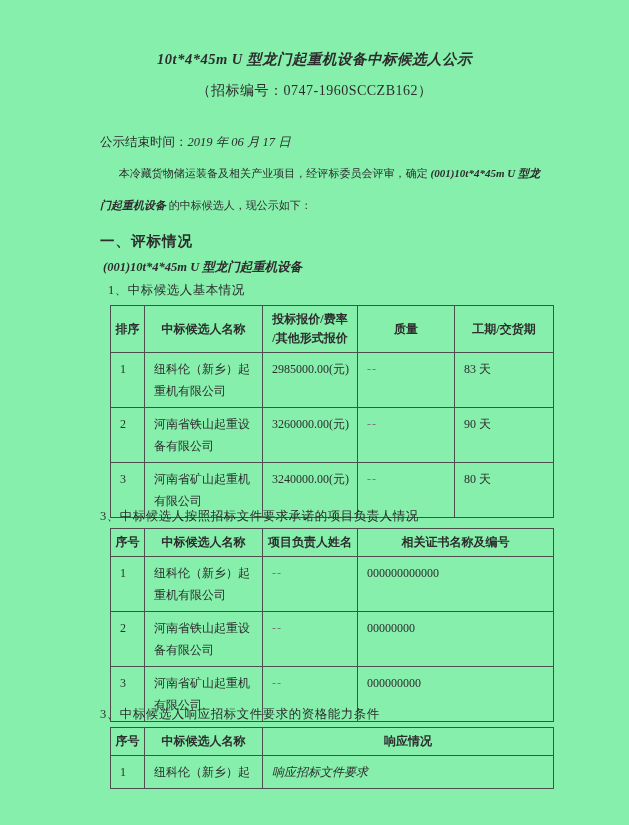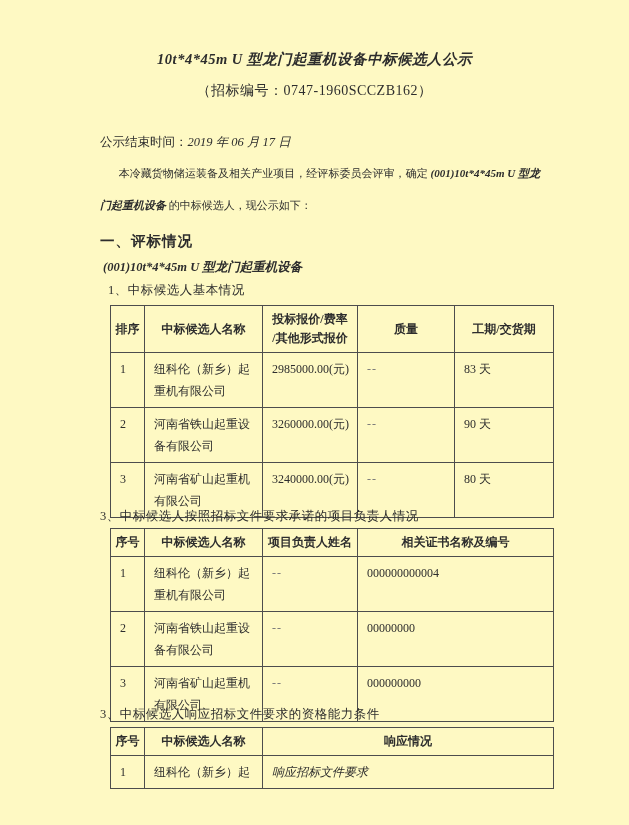--- a/index.html
+++ b/index.html
@@ -1,18 +1,18 @@
 <!DOCTYPE html>
 <html><head>
 <meta charset="utf-8">
 <style>
   html,body { margin:0; padding:0; background:#e8e8e8; }
   .page {
     position:relative; width:629px; height:825px; margin:0 auto;
-    background:#fef9c3; overflow:hidden;
+    background:#86efac; overflow:hidden;
     font-family:"Liberation Serif","DejaVu Serif",serif;
     color:#2d2d2d;
     -webkit-font-smoothing:antialiased;
   }
   .abs { position:absolute; }
   .doc-title {
     top:50px; left:0; width:629px; text-align:center;
     font-size:14.5px; font-weight:bold; font-style:italic; letter-spacing:0.5px;
   }
   .doc-subtitle {
@@ -137,21 +137,21 @@
         <th>中标候选人名称</th>
         <th>项目负责人姓名</th>
         <th>相关证书名称及编号</th>
       </tr>
     </thead>
     <tbody>
       <tr>
         <td class="c">1</td>
         <td>纽科伦（新乡）起重机有限公司</td>
         <td class="dash">--</td>
-        <td>000000000004</td>
+        <td>000000000000</td>
       </tr>
       <tr>
         <td class="c">2</td>
         <td>河南省铁山起重设备有限公司</td>
         <td class="dash">--</td>
         <td>00000000</td>
       </tr>
       <tr>
         <td class="c">3</td>
         <td>河南省矿山起重机有限公司</td>

